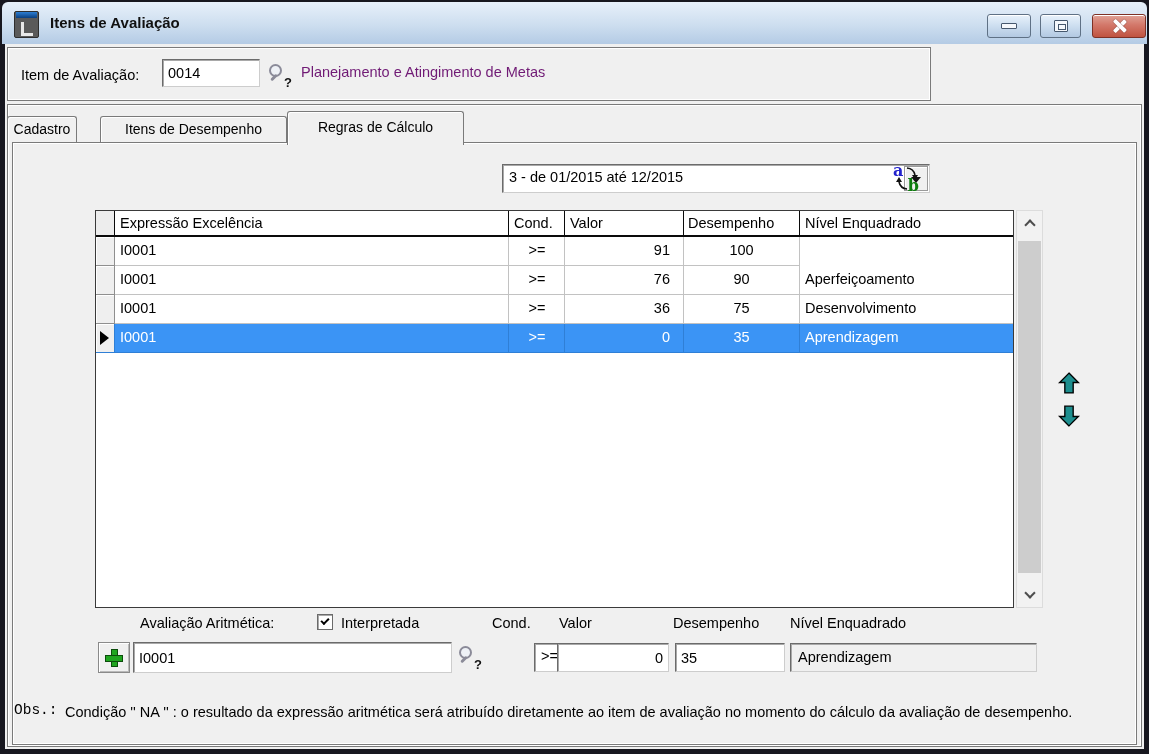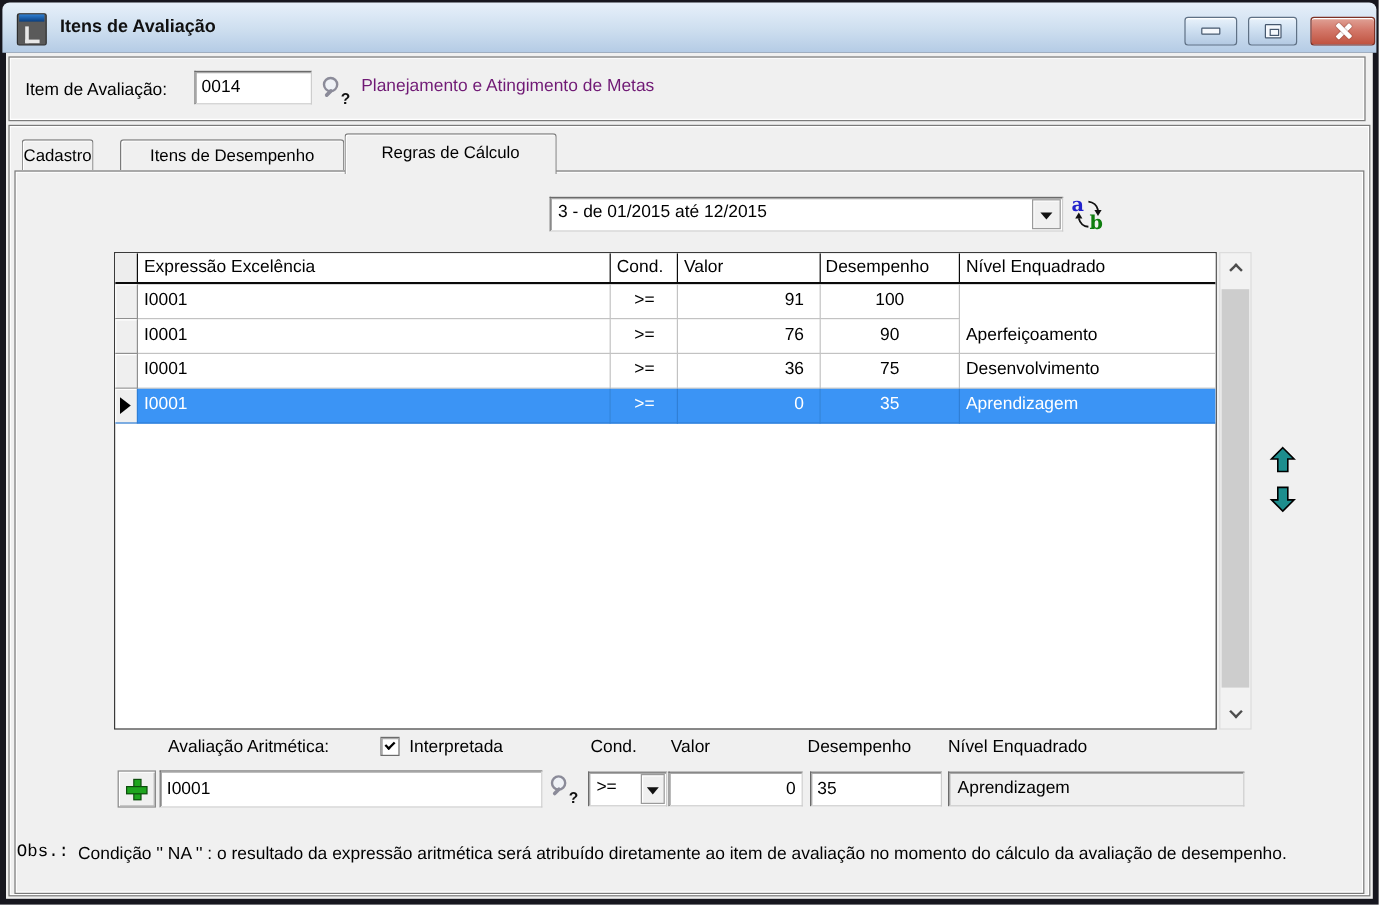--- a/index.html
+++ b/index.html
@@ -35,21 +35,21 @@
   .glyph-x { position:absolute; left:50%; top:50%; width:18px; height:18px; margin:-9px 0 0 -9px; }
   .glyph-x::before, .glyph-x::after { content:""; position:absolute; left:8px; top:1px; width:3.5px; height:16px;
     background:#fff; border-radius:1px; box-shadow:0 0 1px #5c1d12; }
   .glyph-x::before { transform:rotate(45deg); }
   .glyph-x::after  { transform:rotate(-45deg); }
 
   .client { position:absolute; left:5px; right:5px; top:44px; bottom:5px; background:#f0f0f0; }
 
   
   .panel { position:absolute; border:1px solid #7a7a7a; box-shadow:inset 0 0 0 1px #ffffff; }
-  .panel-top  { left:2px; top:3px; width:1131px; height:54px; }
+  .panel-top  { left:2px; top:3px; width:924px; height:54px; }
   .panel-main { left:2px; top:60px; right:2px; bottom:2px; }
 
   .lbl { position:absolute; white-space:nowrap; color:#000; }
 
   
   .sunken { position:absolute; background:#fff;
     border:1px solid; border-color:#6b6b6b #cdcdcd #cdcdcd #6b6b6b;
     box-shadow:inset 1px 1px 0 #a9a9a9; }
   input.sunken { font-family:"Liberation Sans", sans-serif; font-size:14.5px; padding:0 5px; outline:none; }
 
@@ -61,29 +61,29 @@
   .lookup { position:absolute; width:26px; height:26px; }
   .lookup .lens { position:absolute; left:2px; top:1px; width:13px; height:13px; border-radius:50%;
     border:2.5px solid #8b8b99; background:#eef1f6; }
   .lookup .handle { position:absolute; left:3px; top:13px; width:8px; height:3px; background:#8b8b99;
     border-radius:2px; transform:rotate(135deg); }
   .lookup .q { position:absolute; right:1px; bottom:-1px; font-size:13px; font-weight:bold; color:#111; }
 
   
   .tab { position:absolute; background:#f0f0f0; border:1px solid #7a7a7a; border-bottom:none;
     border-radius:3px 3px 0 0; box-shadow:inset 1px 1px 0 #fff; text-align:center; padding-top:4px; }
-  .tab-1 { left:13px;  top:72px; width:60px;  height:26px; }
+  .tab-1 { left:2px;  top:72px; width:70px;  height:26px; }
   .tab-2 { left:95px;  top:72px; width:187px; height:26px; }
   .tab-active { left:282px; top:67px; width:177px; height:34px; z-index:3; padding-top:7px; }
   .tabframe { position:absolute; left:7px; top:98px; width:1125px; height:603px;
     border:1px solid #7a7a7a; box-shadow:inset 0 0 0 1px #ffffff; background:#f0f0f0; z-index:1; }
 
   
   .period-label { left:143px; top:125px; width:306px; text-align:right; font-size:14.5px; }
-  .combo { height:29px; }
+  .combo { height:29px;margin-left:44px; }
   .combo .val { position:absolute; left:6px; top:4px; font-size:14.5px; white-space:nowrap; }
   .dropbtn { position:absolute; top:1px; right:1px; bottom:1px; width:24px; background:#f0f0f0;
     border:1px solid #9a9a9a; box-shadow:inset 1px 1px 0 #fff; }
   .arrow-down { position:absolute; left:50%; top:50%; margin:-2px 0 0 -5px; width:0; height:0;
     border-left:5px solid transparent; border-right:5px solid transparent; border-top:6px solid #111; }
   .combo-period { left:453px; top:120px; width:428px; }
 
   
   .ab-icon { position:absolute; left:888px; top:121px; width:30px; height:28px; }
   .ab-icon .a { position:absolute; left:0; top:-4px; color:#2222CC; font-weight:bold; font-size:16px; font-family:"DejaVu Serif", serif; }

